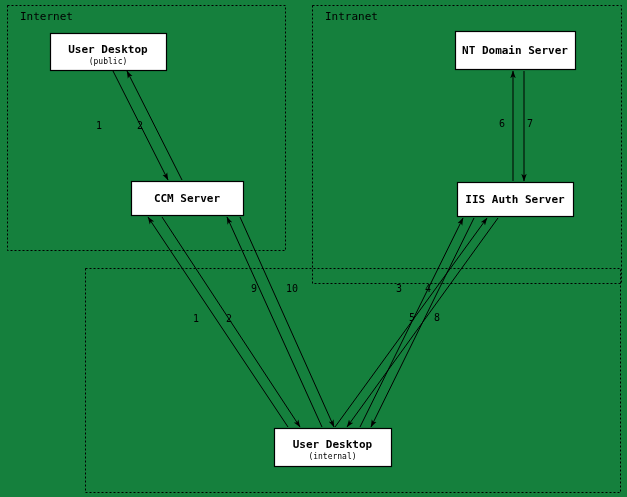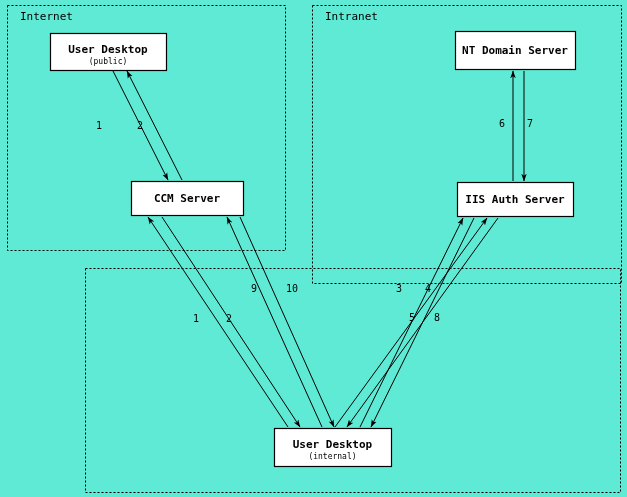--- a/index.html
+++ b/index.html
@@ -4,21 +4,21 @@
 <style>
   html, body {
     margin: 0;
     padding: 0;
     background: #ffffff;
   }
   #diagram-root {
     position: relative;
     width: 627px;
     height: 497px;
-    background: #5eead4;
+    background: #15803d;
     font-family: "DejaVu Sans Mono", monospace;
     overflow: hidden;
   }
   svg.layer {
     position: absolute;
     left: 0;
     top: 0;
     width: 627px;
     height: 497px;
   }

